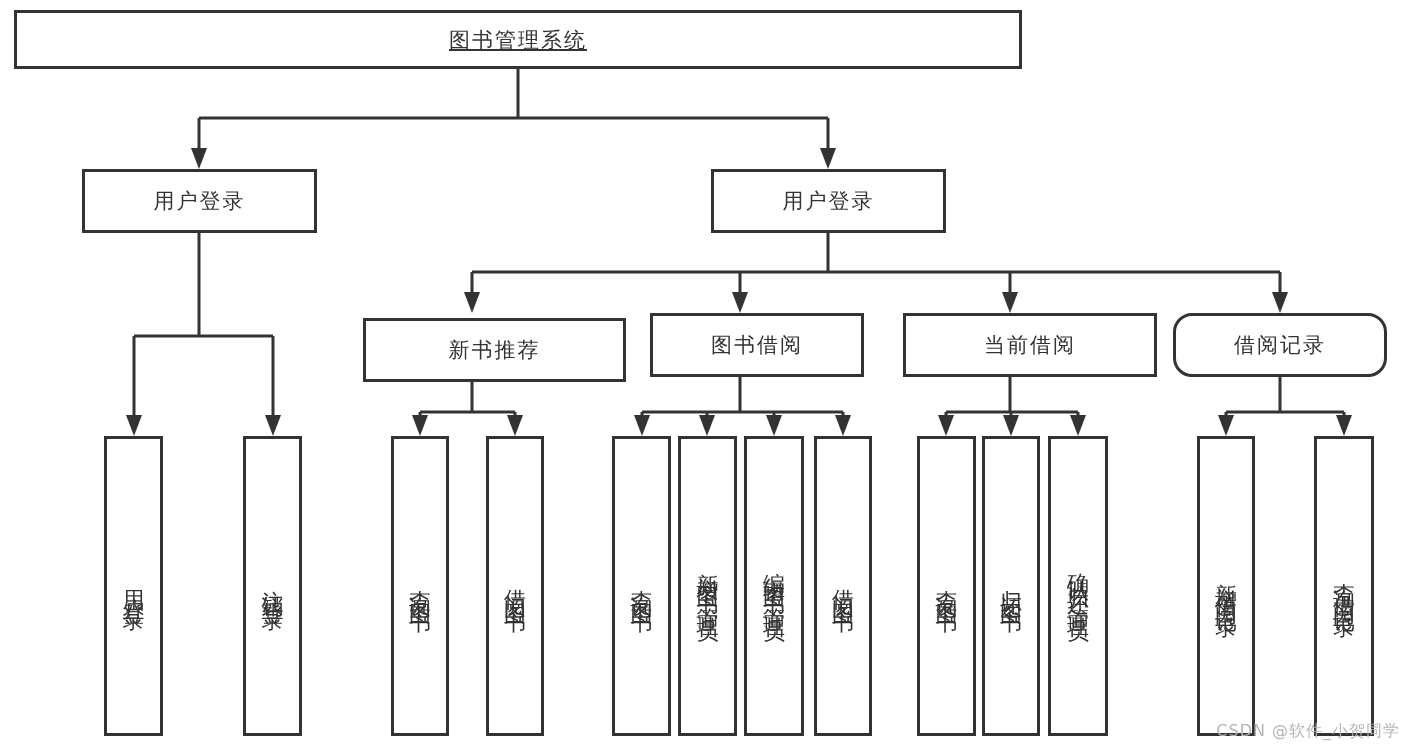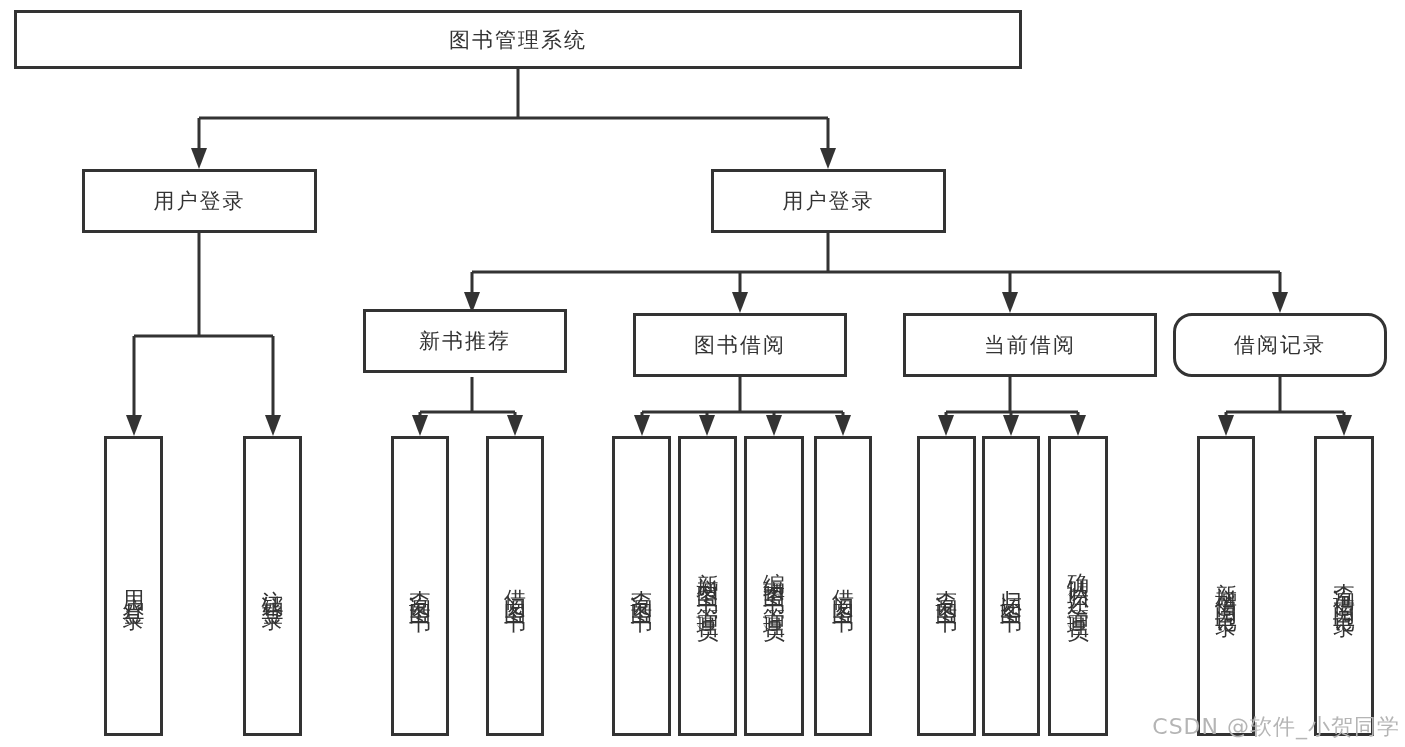--- a/index.html
+++ b/index.html
@@ -46,21 +46,21 @@
     font-size: 22px;
     line-height: 1;
     letter-spacing: 7px;
     color: #333333;
     max-height: 288px;
   }
   .watermark {
     position: absolute;
     right: 5px;
     bottom: 5px;
-    font-size: 22px;
+    font-size: 16px;
     letter-spacing: 1px;
     color: #b5b5b5;
     z-index: 3;
     white-space: nowrap;
   }
 </style>
 </head>
 <body>
 
 <div class="canvas">
@@ -100,35 +100,35 @@
       <polygon points="766,415 782,415 774,436"></polygon>
       <polygon points="835,415 851,415 843,436"></polygon>
       <polygon points="938,415 954,415 946,436"></polygon>
       <polygon points="1003,415 1019,415 1011,436"></polygon>
       <polygon points="1070,415 1086,415 1078,436"></polygon>
       <polygon points="1218,415 1234,415 1226,436"></polygon>
       <polygon points="1336,415 1352,415 1344,436"></polygon>
     </g>
   </svg>
 
-  <div class="node" style="left:14px; top:10px; width:1008px; height:59px;">
+  <div class="node" style="left:14px; top:10px; width:1008px; height:59px;text-decoration:underline;">
     <span class="hlabel">图书管理系统</span>
   </div>
 
   <div class="node" style="left:82px; top:169px; width:235px; height:64px;">
     <span class="hlabel">用户登录</span>
   </div>
   <div class="node" style="left:711px; top:169px; width:235px; height:64px;">
     <span class="hlabel">用户登录</span>
   </div>
 
-  <div class="node" style="left:363px; top:309px; width:204px; height:64px;">
+  <div class="node" style="left:363px; top:318px; width:263px; height:64px;">
     <span class="hlabel">新书推荐</span>
   </div>
-  <div class="node" style="left:633px; top:313px; width:214px; height:64px;">
+  <div class="node" style="left:650px; top:313px; width:214px; height:64px;">
     <span class="hlabel">图书借阅</span>
   </div>
   <div class="node" style="left:903px; top:313px; width:254px; height:64px;">
     <span class="hlabel">当前借阅</span>
   </div>
   <div class="node" style="left:1173px; top:313px; width:214px; height:64px;border-radius:19px;">
     <span class="hlabel">借阅记录</span>
   </div>
 
   <div class="node leaf" style="left:104px; top:436px; width:59px; height:300px;">

